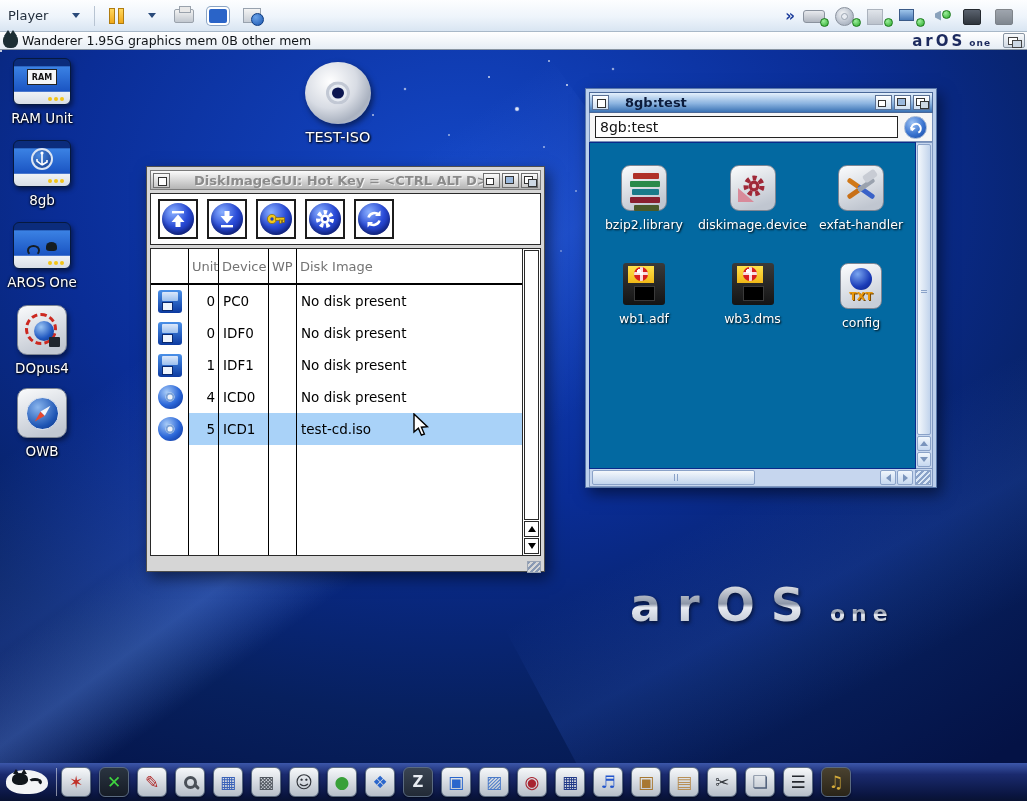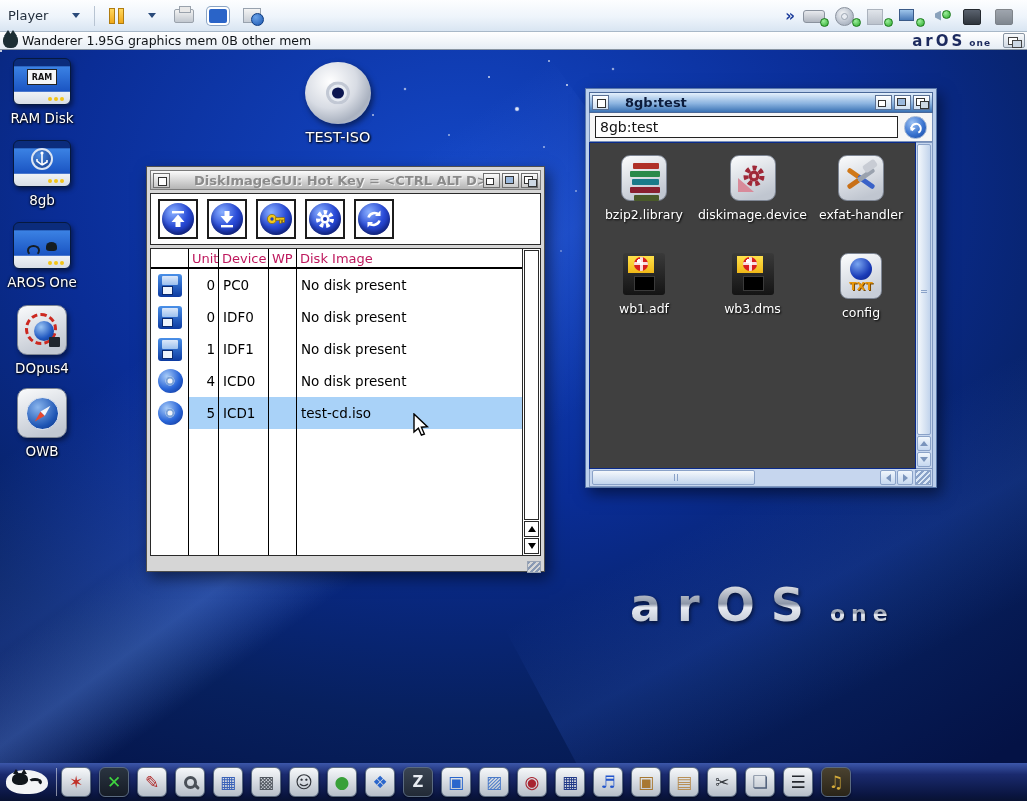--- a/index.html
+++ b/index.html
@@ -96,21 +96,21 @@
 
 .di-win{position:absolute;left:146px;top:166px;width:399px;height:406px;background:#d6d6d6;border:1px solid #4e4e4e;padding:3px;box-shadow:4px 6px 14px rgba(0,0,0,.5);z-index:10}
 .di-title{height:20px;background:linear-gradient(#fbfbfb,#b4b4b4);border:1px solid #7c7c7c;display:flex;align-items:center}
 .di-title .t{flex:1;font-size:13px;font-weight:bold;color:#8b8b8b;text-shadow:1px 1px 0 #f4f4f4;padding-left:24px;white-space:nowrap;overflow:hidden}
 .di-title .gset{display:flex;gap:2px;padding-right:2px}
 .di-tool{margin-top:3px;height:52px;background:#fff;border:1px solid #2a2a2a;display:flex;align-items:center;gap:9px;padding-left:7px}
 .tbtn{width:40px;height:40px;border:2px solid #1c1c1c;background:#fff;display:flex;align-items:center;justify-content:center;cursor:pointer}
 .tball{width:32px;height:32px;border-radius:50%;background:radial-gradient(circle at 35% 28%,#8ab0ff,#2a4cd8 48%,#0a1c90);display:flex;align-items:center;justify-content:center;box-shadow:inset 0 -3px 5px rgba(0,0,0,.35)}
 .di-list{margin-top:3px;height:308px;background:#fff;border:1px solid #2a2a2a;display:flex}
 .di-grid{flex:1;display:flex;flex-direction:column}
-.di-hrow{display:flex;height:20px;border-bottom:2px solid #000;font-size:13px;color:#be185d}
+.di-hrow{display:flex;height:36px;border-bottom:2px solid #000;font-size:13px;color:#737373}
 .di-hrow .c{border-right:1px solid #000;display:flex;align-items:center;padding-left:3px}
 .di-body{flex:1;display:flex;flex-direction:column;position:relative}
 .vlines{position:absolute;inset:0;pointer-events:none}
 .vlines i{position:absolute;top:0;bottom:0;width:1px;background:#000}
 .di-row{display:flex;height:32px;font-size:13.5px;color:#000;cursor:pointer}
 .di-row .c{display:flex;align-items:center;padding-left:4px;overflow:hidden}
 .c-icon{width:38px;justify-content:center;padding-left:0!important}
 .c-unit{width:30px;justify-content:flex-end;padding-right:4px}
 .c-dev{width:50px}
 .c-wp{width:28px}
@@ -131,21 +131,21 @@
 
 
 .vol-win{position:absolute;left:585px;top:88px;width:352px;height:400px;background:#bcd0ec;border:1px solid #5a78aa;padding:3px;box-shadow:4px 6px 14px rgba(0,0,0,.5);z-index:11}
 .vol-title{height:21px;background:linear-gradient(#e4f0fc,#8cb4e0 55%,#3a72b4);border:1px solid #4a6898;display:flex;align-items:center}
 .vol-title .t{flex:1;font-size:13px;font-weight:bold;color:#0c1c3c;padding-left:16px}
 .vol-title .gset{display:flex;gap:2px;padding-right:2px}
 .vol-path{height:29px;background:#f6f6f6;border:1px solid #7890b8;border-top:none;display:flex;align-items:center;gap:6px;padding:0 5px}
 .vol-path input{flex:1;height:22px;border:1px solid #222;font:14px "DejaVu Sans",sans-serif;padding:0 4px;background:#fff;color:#111}
 .upbtn{width:23px;height:23px;border-radius:50%;background:radial-gradient(circle at 35% 28%,#9cc2f4,#3a74d0 55%,#1444a0);display:flex;align-items:center;justify-content:center;cursor:pointer;border:1px solid #9ab2d4}
 .vol-mid{display:flex;height:327px}
-.vol-blue{flex:1;background:#404040;border:1px solid #0a2a8a;position:relative;padding-top:8px;display:grid;grid-template-columns:repeat(3,1fr);grid-auto-rows:98px;overflow:hidden}
+.vol-blue{flex:1;background:#0369a1;border:1px solid #0a2a8a;position:relative;padding-top:18px;display:grid;grid-template-columns:repeat(3,1fr);grid-auto-rows:98px;overflow:hidden}
 .file{display:flex;flex-direction:column;align-items:center;justify-content:flex-start;gap:6px;color:#fff;font-size:12.5px;text-shadow:1px 1px 2px #000;cursor:pointer;padding-top:4px}
 .fsq{width:46px;height:46px;border-radius:9px;background:linear-gradient(160deg,#fbfcfd,#c0c6d0 85%);border:1px solid #7e8694;position:relative}
 .books{position:absolute;left:8px;top:7px;width:30px;display:flex;flex-direction:column;gap:2px}
 .books i{height:6px;border-radius:1px}
 .books i:nth-child(1){background:#b03028;width:26px;margin-left:3px}
 .books i:nth-child(2){background:#2a8a4a;width:30px}
 .books i:nth-child(3){background:#1a7a8a;width:27px;margin-left:2px}
 .books i:nth-child(4){background:#8a2030;width:30px}
 .books i:nth-child(5){background:#4a5a2a;width:25px;margin-left:4px}
 .gearwrap{position:absolute;inset:0;display:flex;align-items:center;justify-content:center}
@@ -276,21 +276,21 @@
 
   <div class="desk-icon" style="left:6px;top:8px;width:72px">
     <span class="drive">
       <span class="emb emb-ram">RAM</span>
       <span class="dots">
           <i></i>
           <i></i>
           <i></i>
         </span>
     </span>
-    <span>RAM Disk</span>
+    <span>RAM Unit</span>
   </div>
   <div class="desk-icon" style="left:13px;top:90px;width:58px">
     <span class="drive">
       <span class="emb emb-usb">
         <svg width="14" height="16" viewBox="0 0 14 16">
             <path d="M7 1v13M7 14l-5-4v-2M7 14l5-3v-2" stroke="#fff" stroke-width="1.6" fill="none"></path>
             <circle cx="7" cy="2" r="1.6" fill="#fff"></circle>
           </svg>
       </span>
       <span class="dots">

